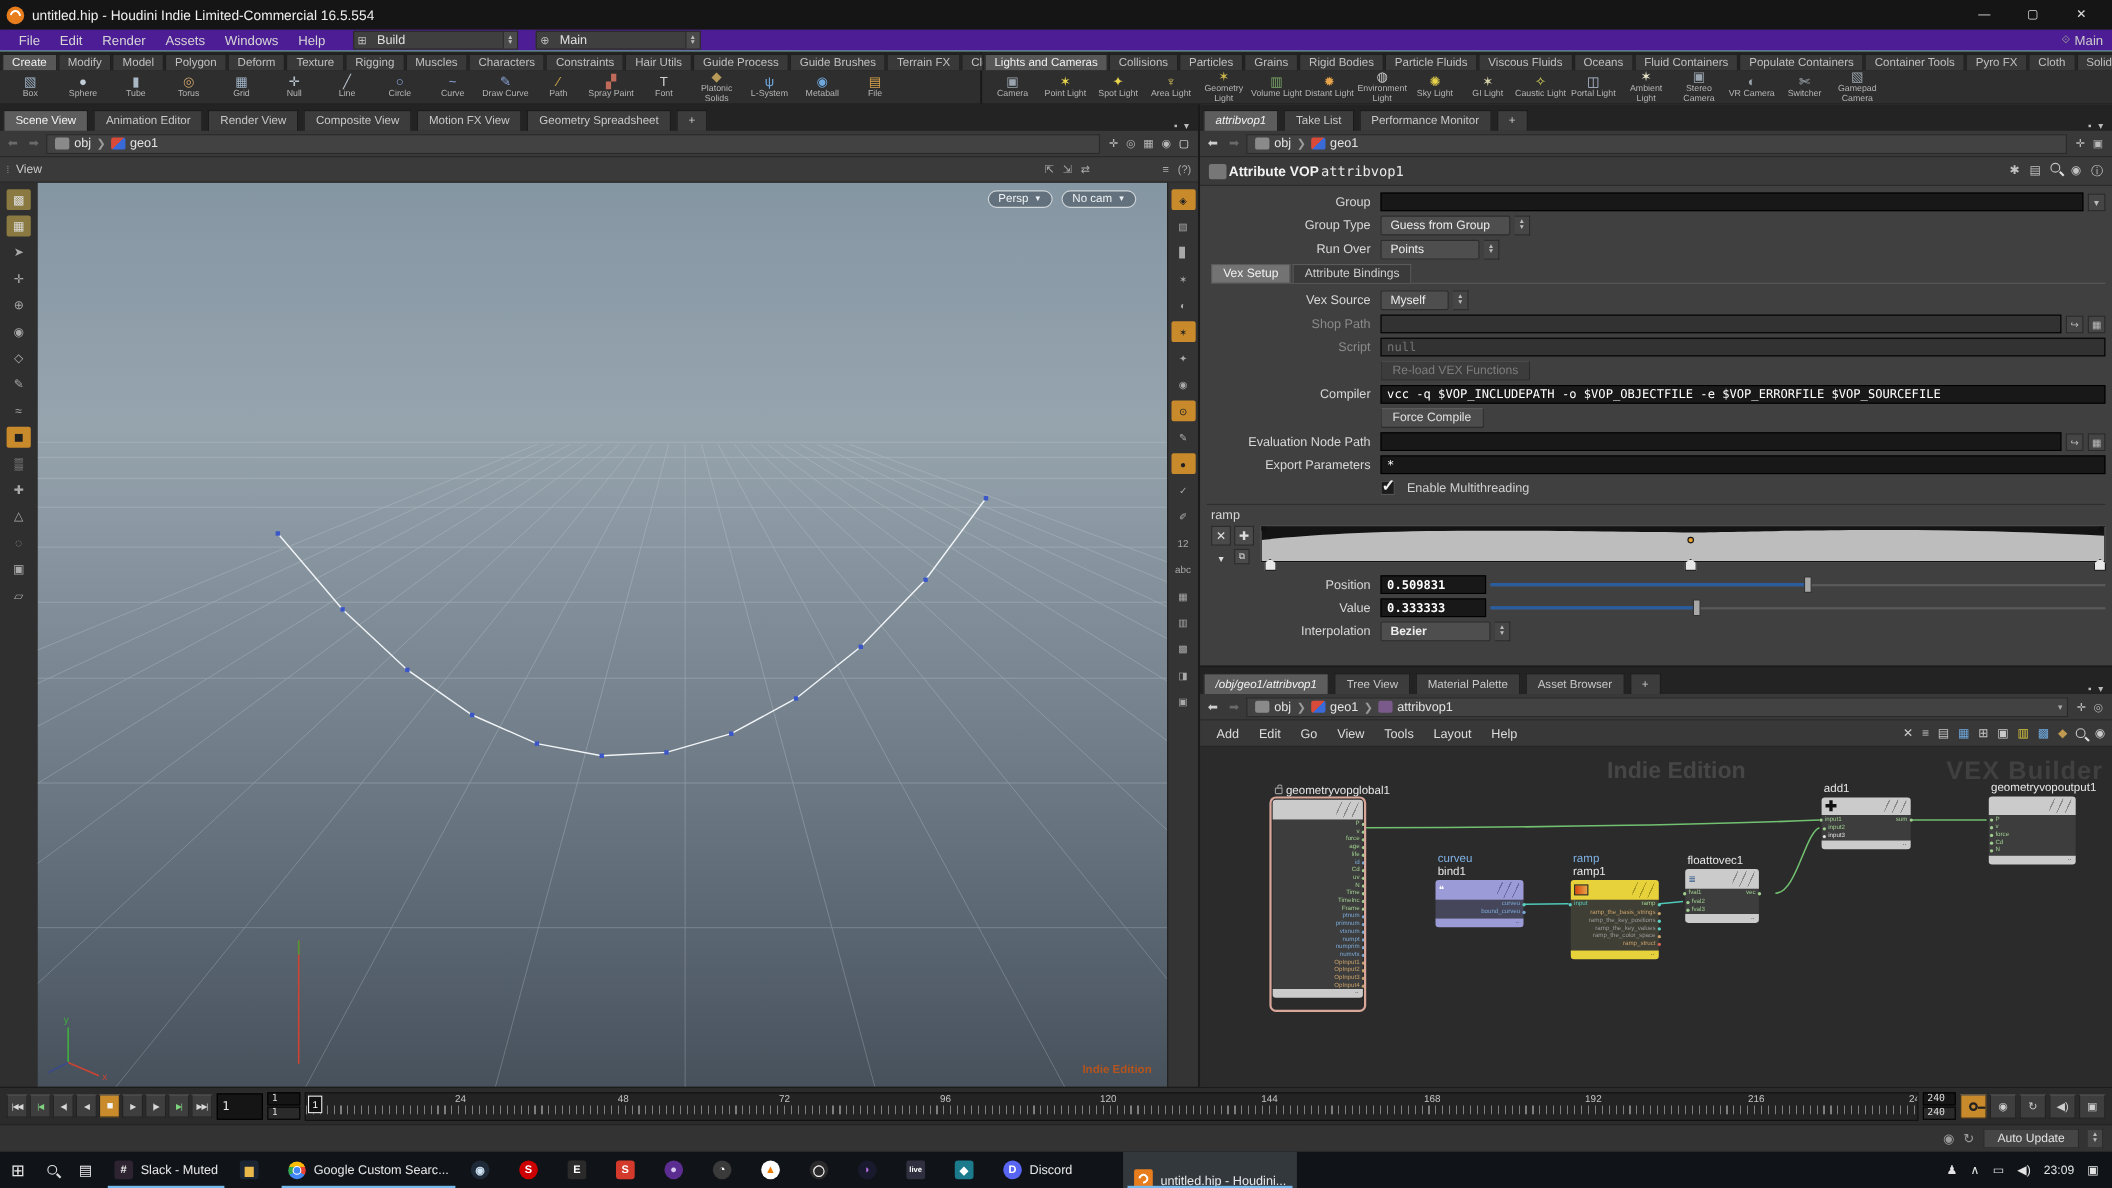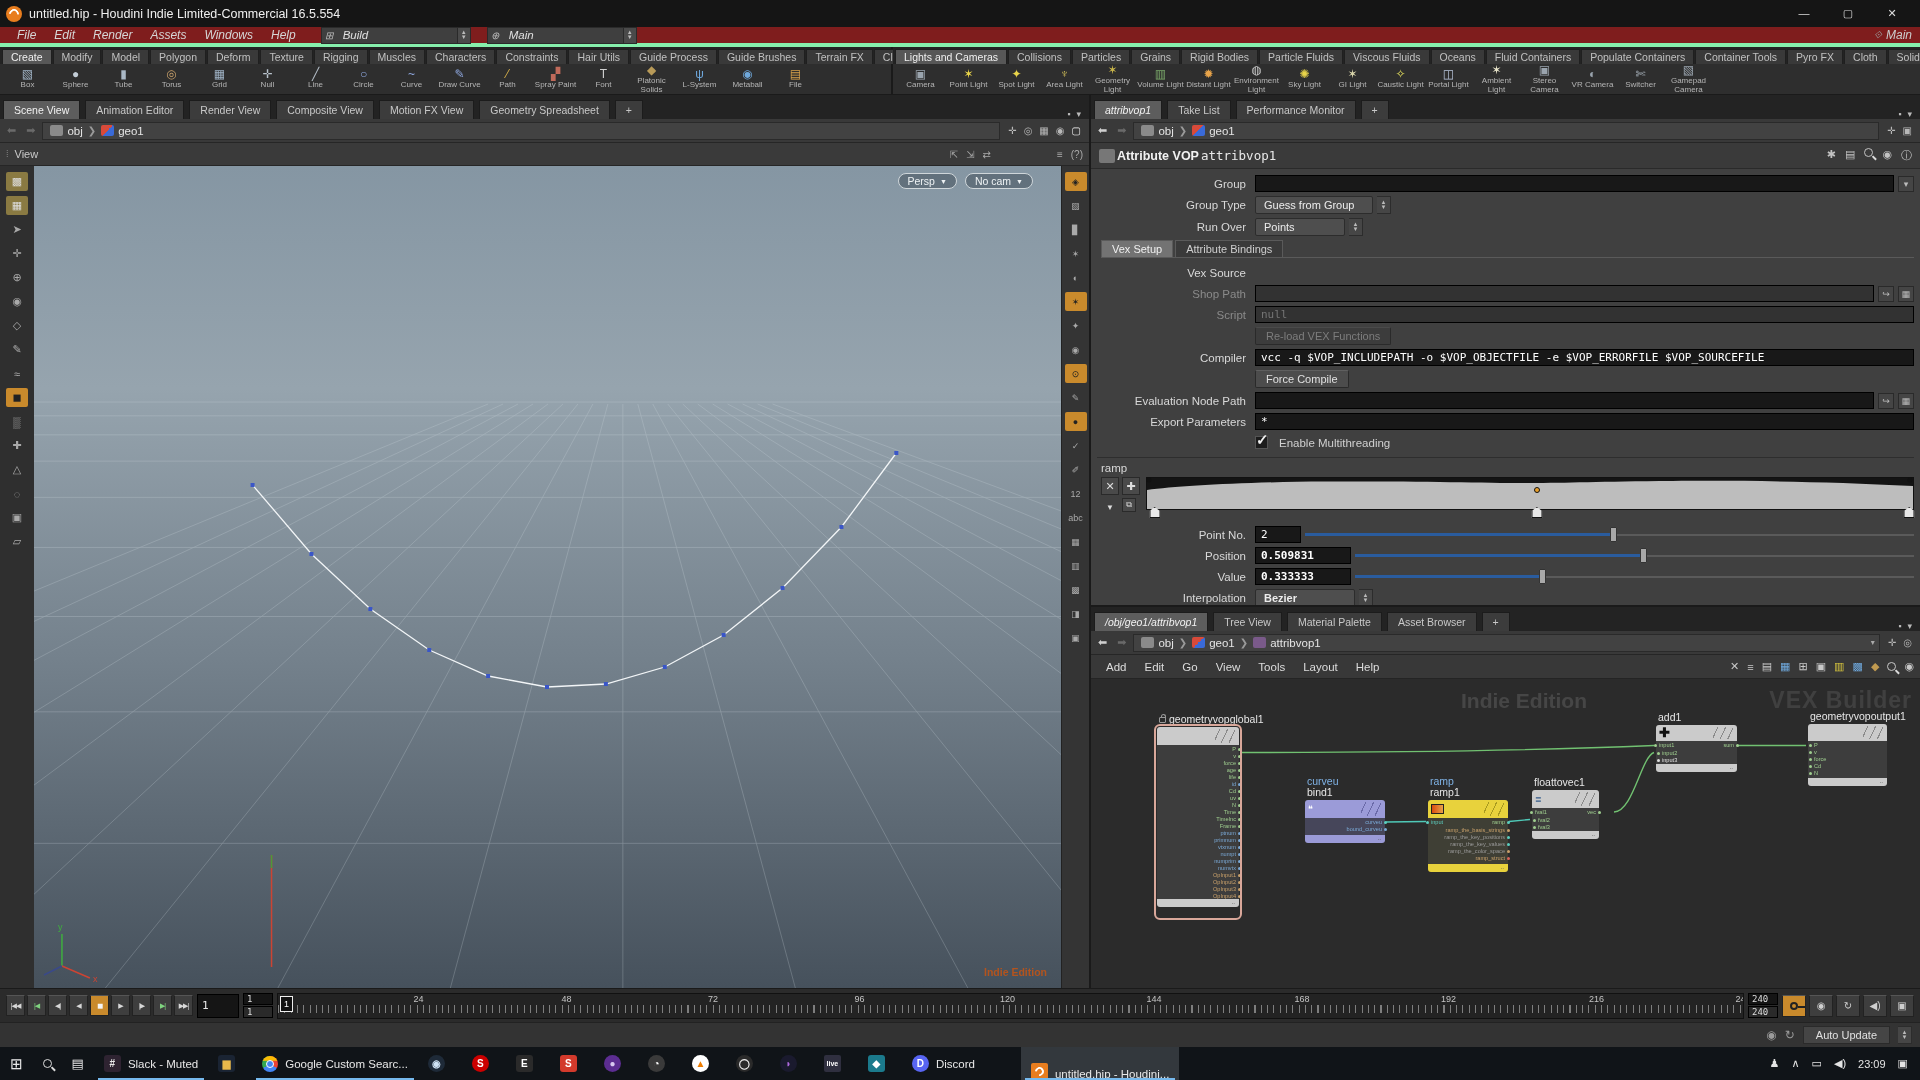--- a/index.html
+++ b/index.html
@@ -9,21 +9,21 @@
 
   
   .titlebar { height:27px; background:#151515; display:flex; align-items:center; padding:0 6px; flex:none; }
   .hlogo { width:16px; height:16px; border-radius:50%; background:#e87d1e; margin-right:7px; position:relative; flex:none;}
   .hlogo::after { content:""; position:absolute; inset:3px; border:2px solid #fff; border-radius:50%; border-left-color:transparent; border-bottom-color:transparent; transform:rotate(-40deg);}
   .titlebar .t { color:#f0f0f0; font-size:12.5px; }
   .wctl { margin-left:auto; display:flex; }
   .wctl span { width:44px; text-align:center; color:#ddd; font-size:11px; line-height:27px; }
 
   
-  .menubar { height:20px; background:#7f1d1d; border-bottom:4px solid #86efac; display:flex; align-items:center; gap:2px; padding:0 8px; flex:none;font-style:italic;}
+  .menubar { height:20px; background:#4c1d95; border-bottom:1px solid #86efac; display:flex; align-items:center; gap:2px; padding:0 8px; flex:none;}
   .menubar .m { padding:0 9px; color:#d6d6d6; font-size:12px; line-height:20px;}
   .combo { display:flex; align-items:center; background:#3f3f3f; border:1px solid #2a2a2a; height:17px; margin-left:14px; }
   .combo .ic { width:15px; text-align:center; color:#bbb; font-size:10px;}
   .combo .lbl { min-width:120px; padding:0 6px; color:#e0e0e0; font-size:11.5px;}
   .combo .spin { width:13px; height:100%; background:#4a4a4a; border-left:1px solid #2a2a2a; color:#bbb; font-size:6px; display:flex; flex-direction:column; align-items:center; justify-content:center; line-height:5px;}
   .desk { margin-left:auto; display:flex; align-items:center; gap:4px; color:#ccc; }
 
   
   .shelf { height:48px; background:#282828; display:flex; flex:none; border-bottom:1px solid #1a1a1a;}
   .shelfhalf { display:flex; flex-direction:column; }
@@ -644,20 +644,24 @@
               <span class="drop" style="min-width:90px">Points</span>
               <span class="spin2">▲<br>▼</span>
             </span>
           </div>
           <div class="subtabs">
               <span class="stab active">Vex Setup</span>
               <span class="stab">Attribute Bindings</span>
             </div>
           <div class="prow">
             <span class="plab">Vex Source</span>
+            <span class="pctrl">
+              <span class="drop" style="min-width:62px">Myself</span>
+              <span class="spin2">▲<br>▼</span>
+            </span>
           </div>
           <div class="prow">
             <span class="plab dim">Shop Path</span>
             <span class="pctrl">
               <input class="tfield full dis" readonly="" value="" style="">
               <span class="mini">↪</span>
               <span class="mini">▦</span>
             </span>
           </div>
           <div class="prow">
@@ -723,31 +727,20 @@
             <span class="rampstrip">
               <svg width="100%" height="100%" viewBox="0 0 729 31" preserveAspectRatio="none">
                 <path d="M0,0 H729 V8 C640,3 560,2.5 500,3 C430,3.5 400,5 364,5 C320,5 250,3 170,3.5 C90,4 30,8 0,12 Z" fill="#141414"></path>
               </svg>
               <span class="edot" style="left:2px;top:2px"></span>
               <span class="edot" style="left:calc(100% - 3px);top:2px"></span>
               <span class="rdot" style="left:50.9%;top:40%"></span>
               <span class="rmark" style="left:1%"></span>
               <span class="rmark" style="left:50.9%"></span>
               <span class="rmark" style="left:99.5%"></span>
-            </span>
-          </div>
-          <div class="prow" style="margin-top:10px">
-            <span class="plab">Point No.</span>
-            <span class="pctrl">
-              <input class="tfield" style="width: 46px;" readonly="" value="2">
-              <span class="sld">
-                <span class="track"></span>
-                  <span class="fill" style="width:50%"></span>
-                  <span class="hnd" style="left:50%"></span>
-              </span>
             </span>
           </div>
           <div class="prow">
             <span class="plab">Position</span>
             <span class="pctrl">
               <input class="tfield boldv" style="width: 96px;" readonly="" value="0.509831">
               <span class="sld">
                 <span class="track"></span>
                   <span class="fill" style="width:51%"></span>
                   <span class="hnd" style="left:51%"></span>

